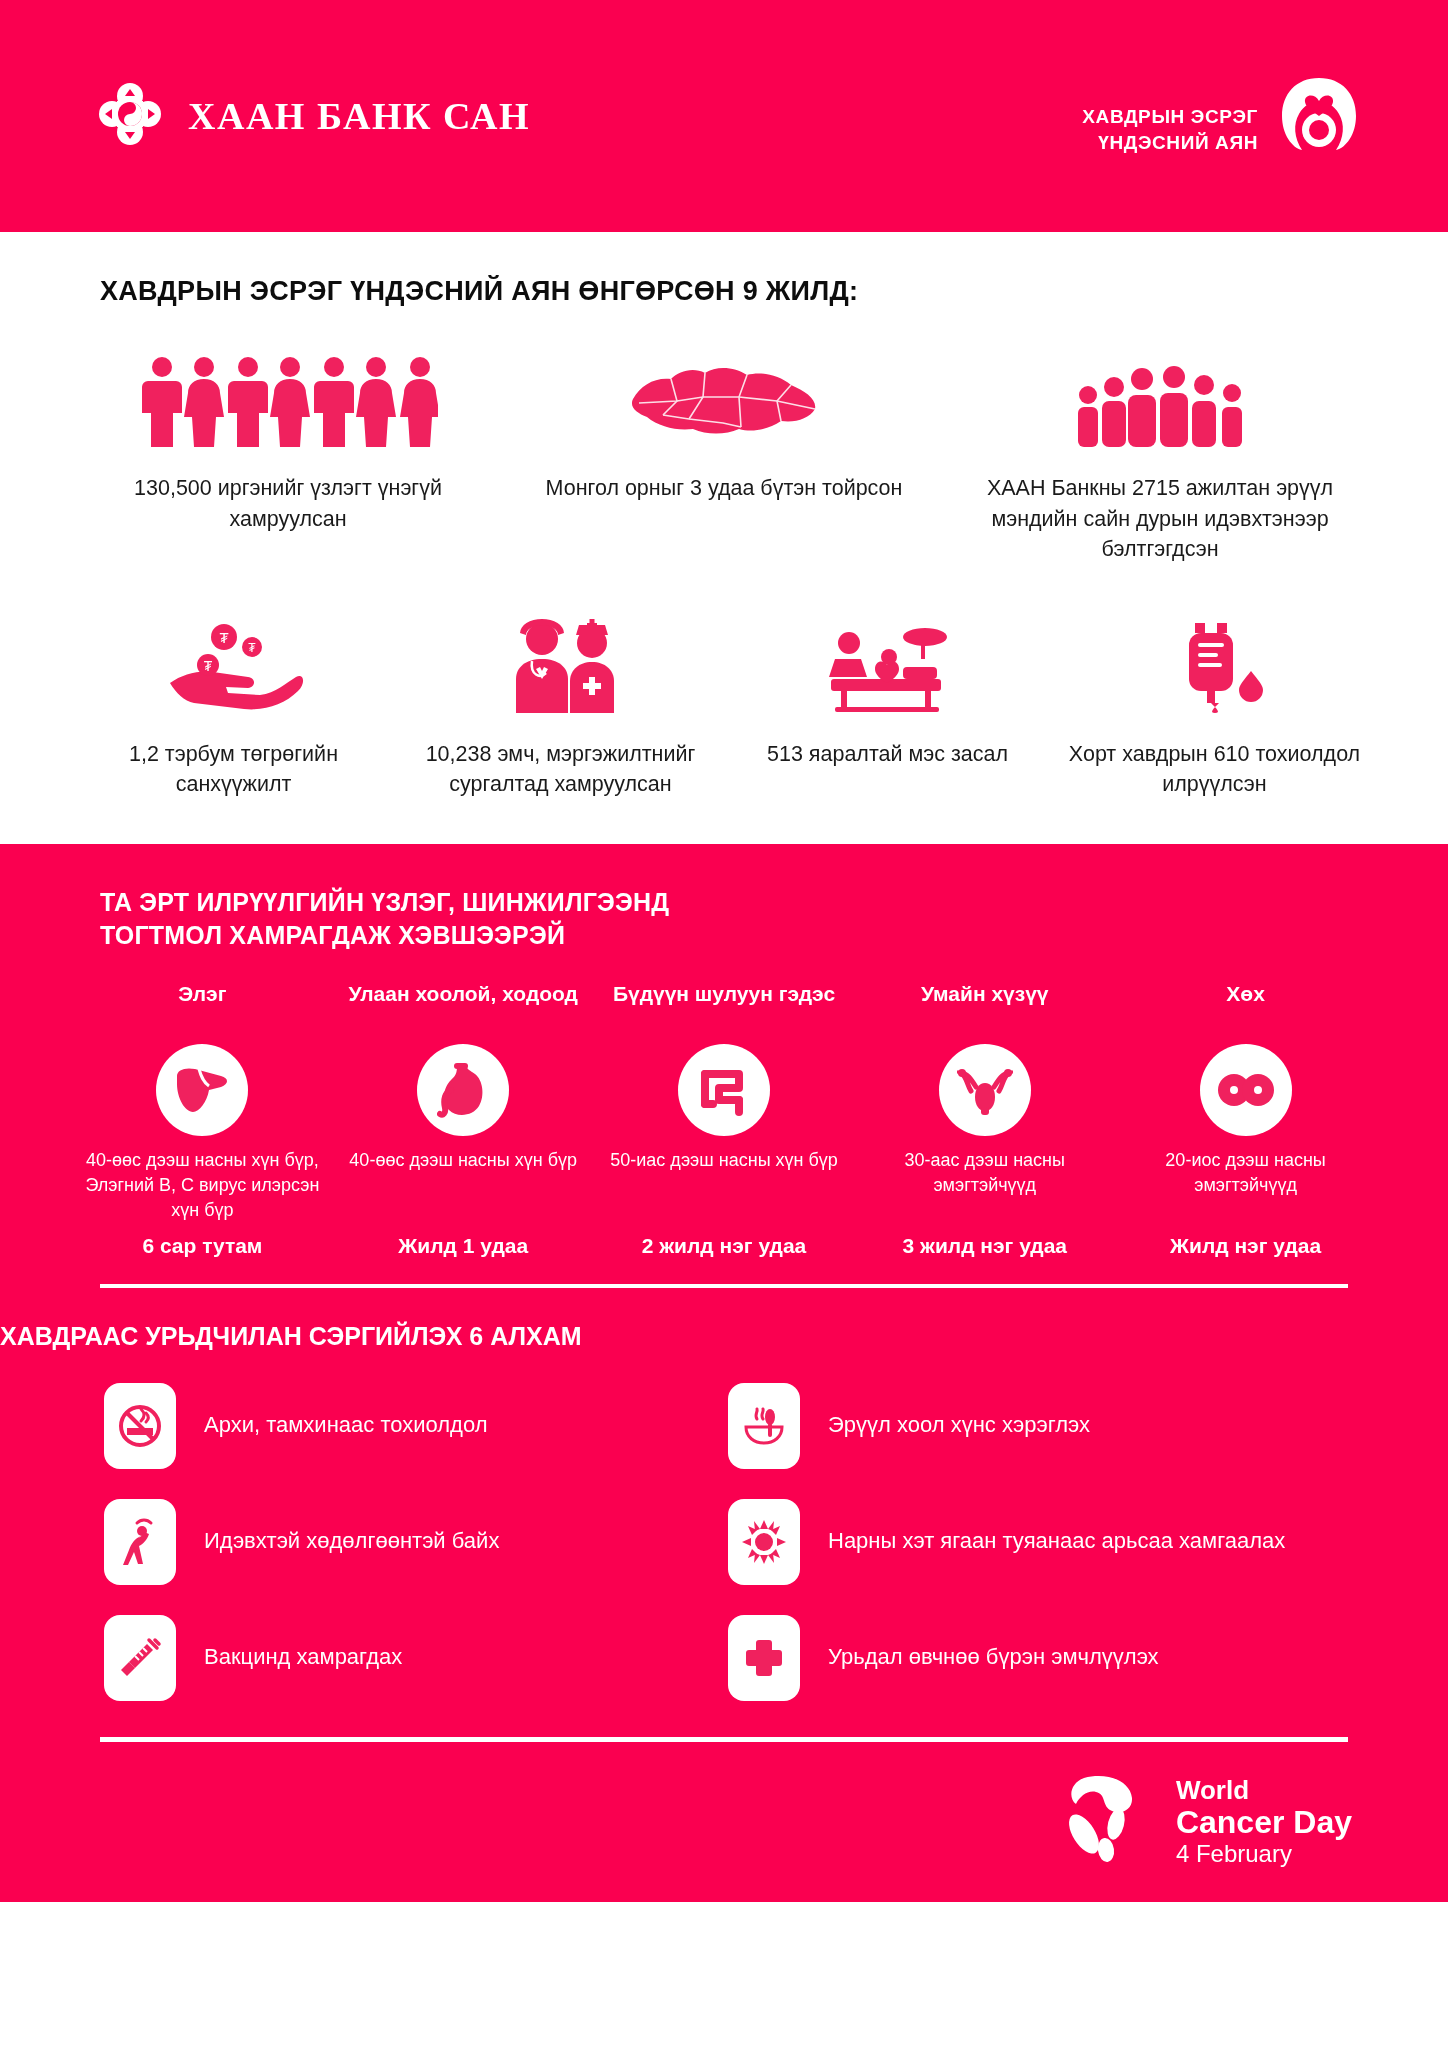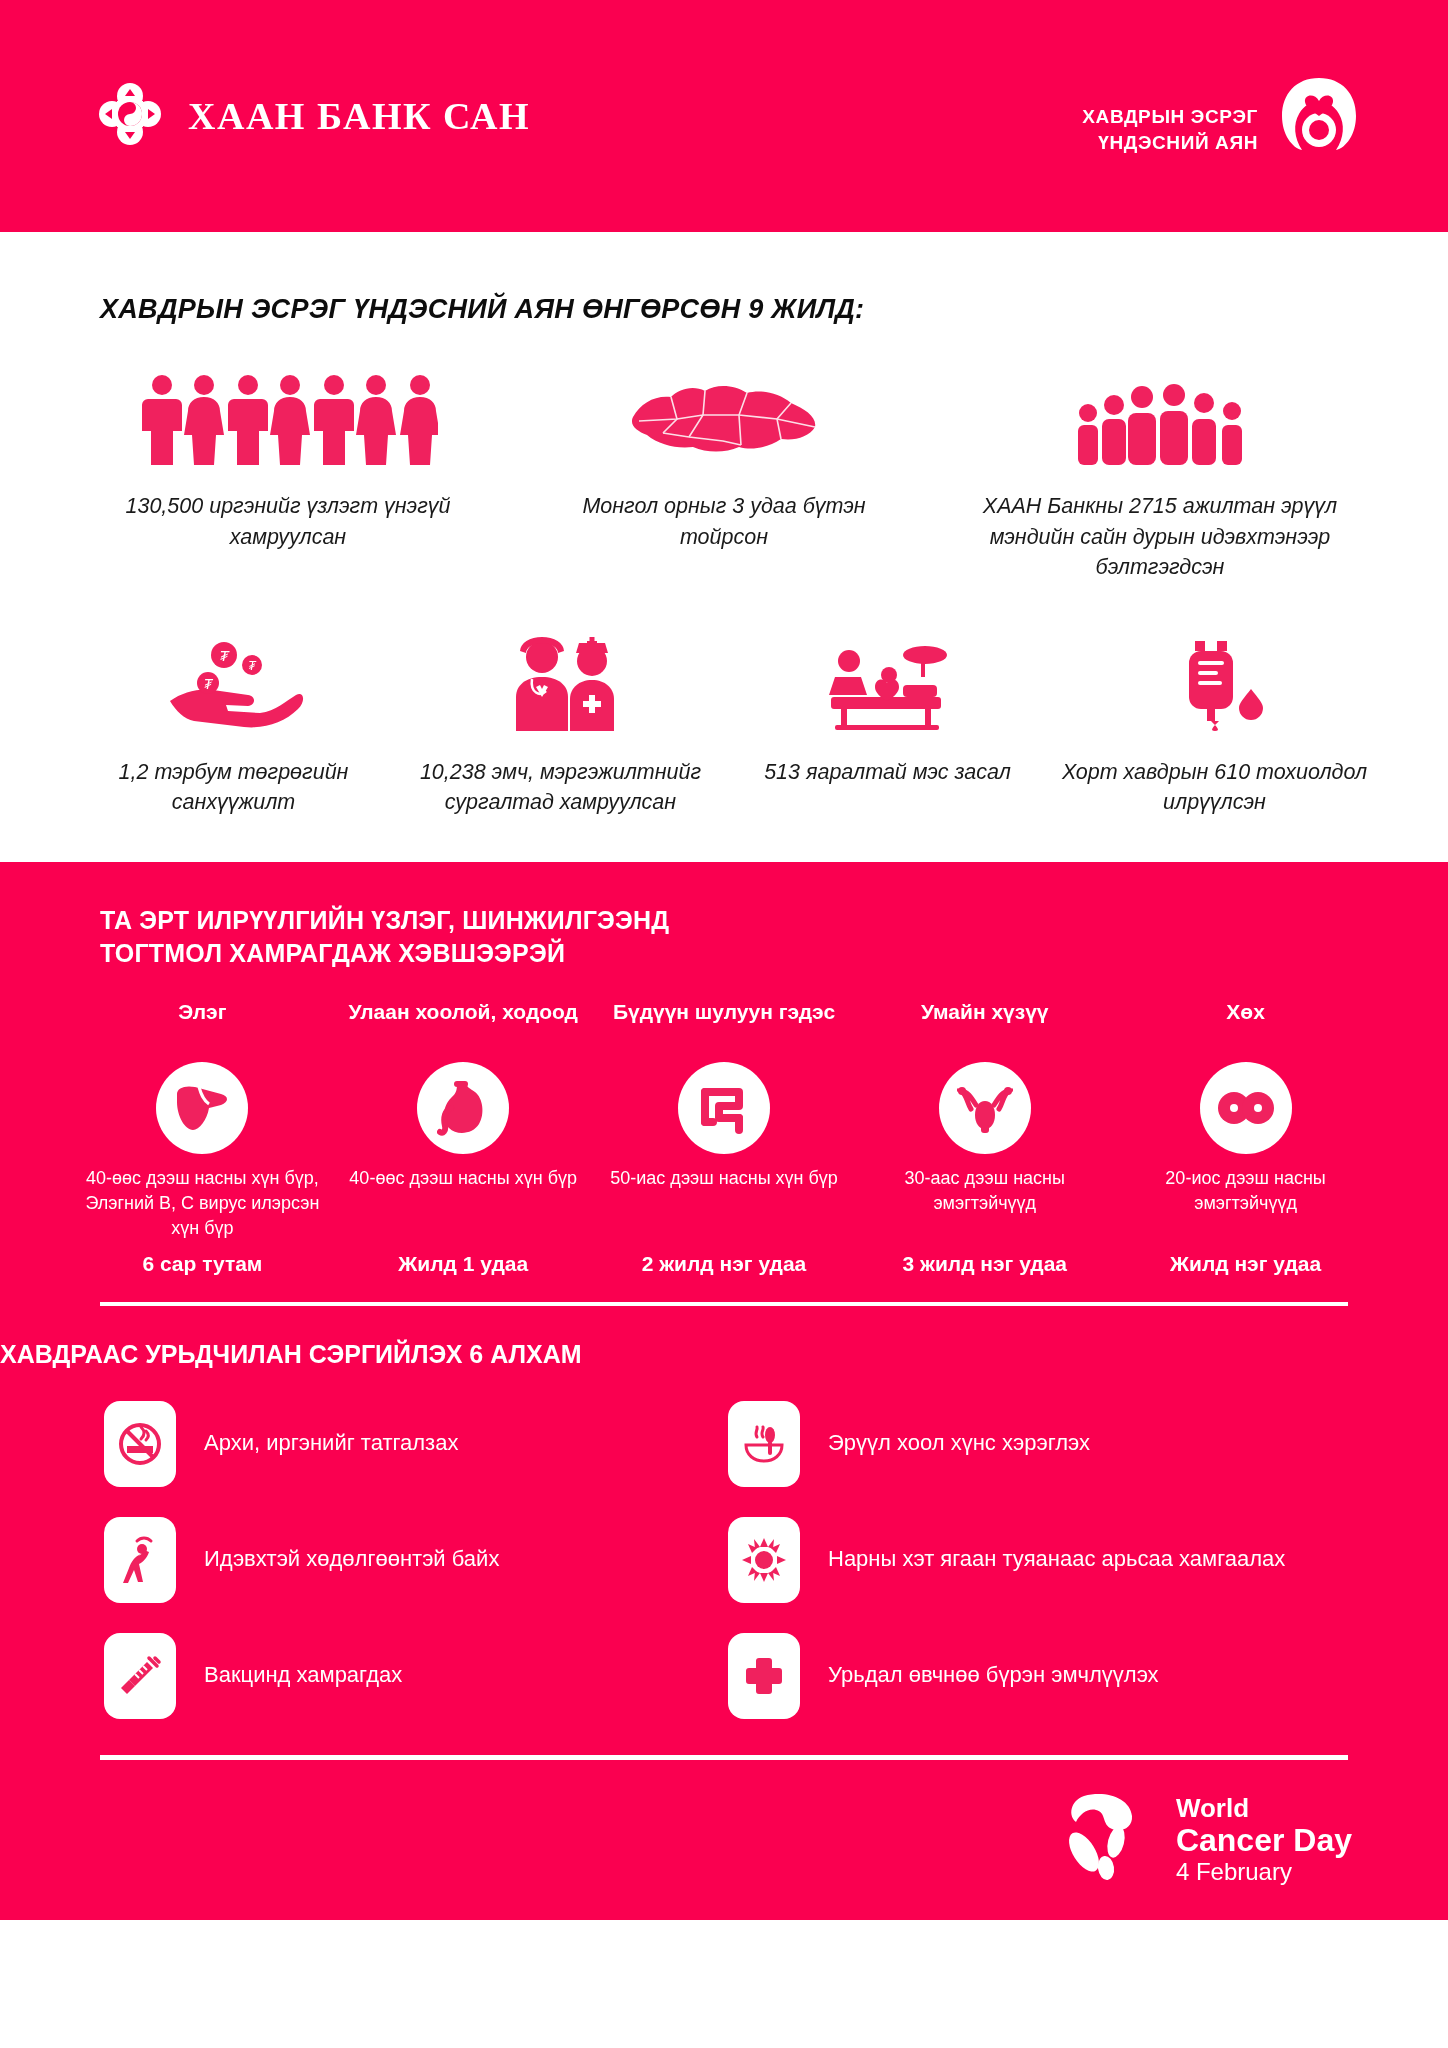--- a/index.html
+++ b/index.html
@@ -22,21 +22,21 @@
     color:#fff; font-family:"Liberation Serif","DejaVu Serif",serif;
     font-weight: 700; font-size: 38px; letter-spacing: 1.5px;
   }
   .campaign { display:flex; align-items:center; gap:18px; }
   .campaign-text {
     color:#fff; font-size: 19px; font-weight:700; line-height:1.35;
     text-align:right; letter-spacing:.6px;margin-top:28px;
   }
 
   
-  .stats { padding: 62px 0 0 0; background:#fff;font-style:italic; }
+  .stats { padding: 44px 0 0 0; background:#fff; }
   .stats-title {
     font-size: 27px; font-weight: 800; color:#0d0d0d;
     letter-spacing: .3px; margin: 0 0 0 100px;
   }
   .row1 { display:flex; margin-top: 40px; padding: 0 70px; }
   .cell { flex:1; display:flex; flex-direction:column; align-items:center; }
   .cell .icon-wrap { height: 100px; display:flex; align-items:flex-end; justify-content:center; }
   .cell .caption {
     margin-top: 26px; text-align:center; font-size: 21.5px;
     color:#1a1a1a; line-height: 1.42; max-width: 360px;
@@ -400,21 +400,21 @@
       <div class="prev-item">
         <div class="prev-badge">
           <svg width="46" height="46" viewBox="0 0 46 46">
             <circle cx="23" cy="23" r="19" fill="none" stroke="#f0215e" stroke-width="4"></circle>
             <rect x="10" y="25" width="26" height="7" fill="#f0215e"></rect>
             <path d="M24 6 c4 4 4 8 0 12" stroke="#f0215e" stroke-width="3" fill="none" stroke-linecap="round"></path>
             <path d="M29 10 c3 3 3 6 0 9" stroke="#f0215e" stroke-width="3" fill="none" stroke-linecap="round"></path>
             <line x1="9" y1="9" x2="37" y2="37" stroke="#f0215e" stroke-width="4"></line>
           </svg>
         </div>
-        <div class="prev-label">Архи, иргэнийг татгалзах</div>
+        <div class="prev-label">Архи, тамхинаас тохиолдол</div>
       </div>
 
       <div class="prev-item">
         <div class="prev-badge">
           <svg width="46" height="46" viewBox="0 0 46 46">
             <path d="M5 24 h36 c0 10 -8 16 -18 16 c-10 0 -18 -6 -18 -16 z" fill="none" stroke="#f0215e" stroke-width="3"></path>
             <ellipse cx="29" cy="14" rx="5" ry="8" fill="#f0215e"></ellipse>
             <rect x="27" y="20" width="4" height="14" rx="2" fill="#f0215e"></rect>
             <path d="M16 16 c-3 -4 1 -7 0 -10" stroke="#f0215e" stroke-width="3" fill="none" stroke-linecap="round"></path>
             <path d="M22 16 c-3 -4 1 -7 0 -10" stroke="#f0215e" stroke-width="3" fill="none" stroke-linecap="round"></path>

